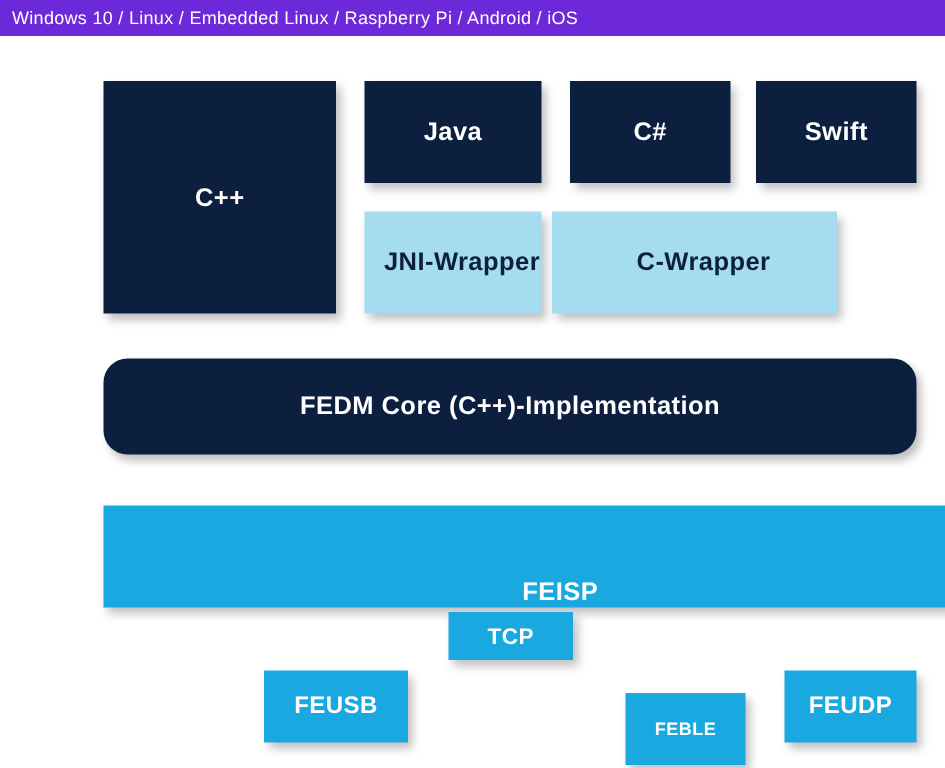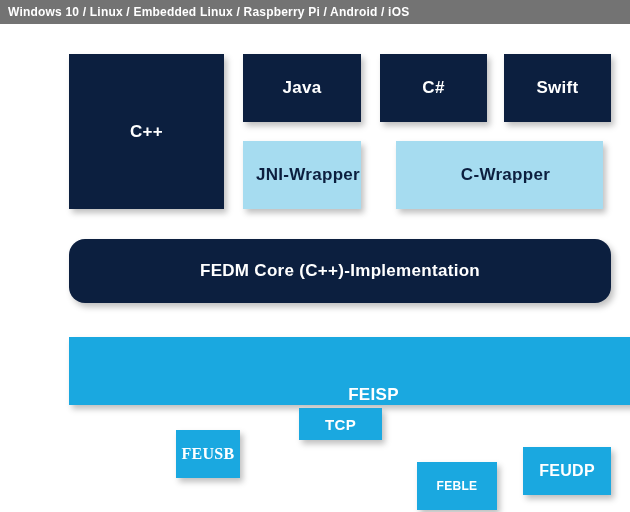--- a/index.html
+++ b/index.html
@@ -4,24 +4,24 @@
 <style>
   * { box-sizing: border-box; margin: 0; padding: 0; }
   body {
     font-family: Arial, Helvetica, sans-serif;
     background: #fff;
     width: 630px;
     height: 512px;
     position: relative;
   }
   .header {
-    background: #737373;
+    background: #6d28d9;
     color: #fff;
     font-size: 12px;
-    font-weight: bold;
+    font-weight: normal;
     padding: 5px 8px;
     letter-spacing: 0.2px;
   }
   .canvas {
     position: relative;
     width: 630px;
     height: 495px;
   }
   .box {
     position: absolute;
@@ -58,37 +58,37 @@
   <div class="box navy" style="left:356px; top:30px; width:107px; height:68px;">
     <span>C#</span>
   </div>
   <div class="box navy" style="left:480px; top:30px; width:107px; height:68px;">
     <span>Swift</span>
   </div>
 
   <div class="box light" style="left:219px; top:117px; width:118px; height:68px;">
     <span>JNI-Wrapper</span>
   </div>
-  <div class="box light" style="left:372px; top:117px; width:207px; height:68px;">
+  <div class="box light" style="left:344px; top:117px; width:190px; height:68px;">
     <span>C-Wrapper</span>
   </div>
 
   <div class="box navy" style="left:45px; top:215px; width:542px; height:64px;border-radius:16px;">
     <span>FEDM Core (C++)-Implementation</span>
   </div>
 
   <div class="box cyan" style="left:45px; top:313px; width:609px; height:68px;align-items:flex-end;">
     <span>FEISP</span>
   </div>
 
   <div class="box cyan" style="left:275px; top:384px; width:83px; height:32px; font-size:15px;">
     <span>TCP</span>
   </div>
 
-  <div class="box cyan" style="left:152px; top:406px; width:64px; height:48px; font-size:16px;font-family:Liberation Serif, serif;">
+  <div class="box cyan" style="left:152px; top:423px; width:96px; height:48px; font-size:16px;">
     <span>FEUSB</span>
   </div>
   <div class="box cyan" style="left:393px; top:438px; width:80px; height:48px; font-size:12px;">
     <span>FEBLE</span>
   </div>
   <div class="box cyan" style="left:499px; top:423px; width:88px; height:48px; font-size:16px;">
     <span>FEUDP</span>
   </div>
 
 </div>

